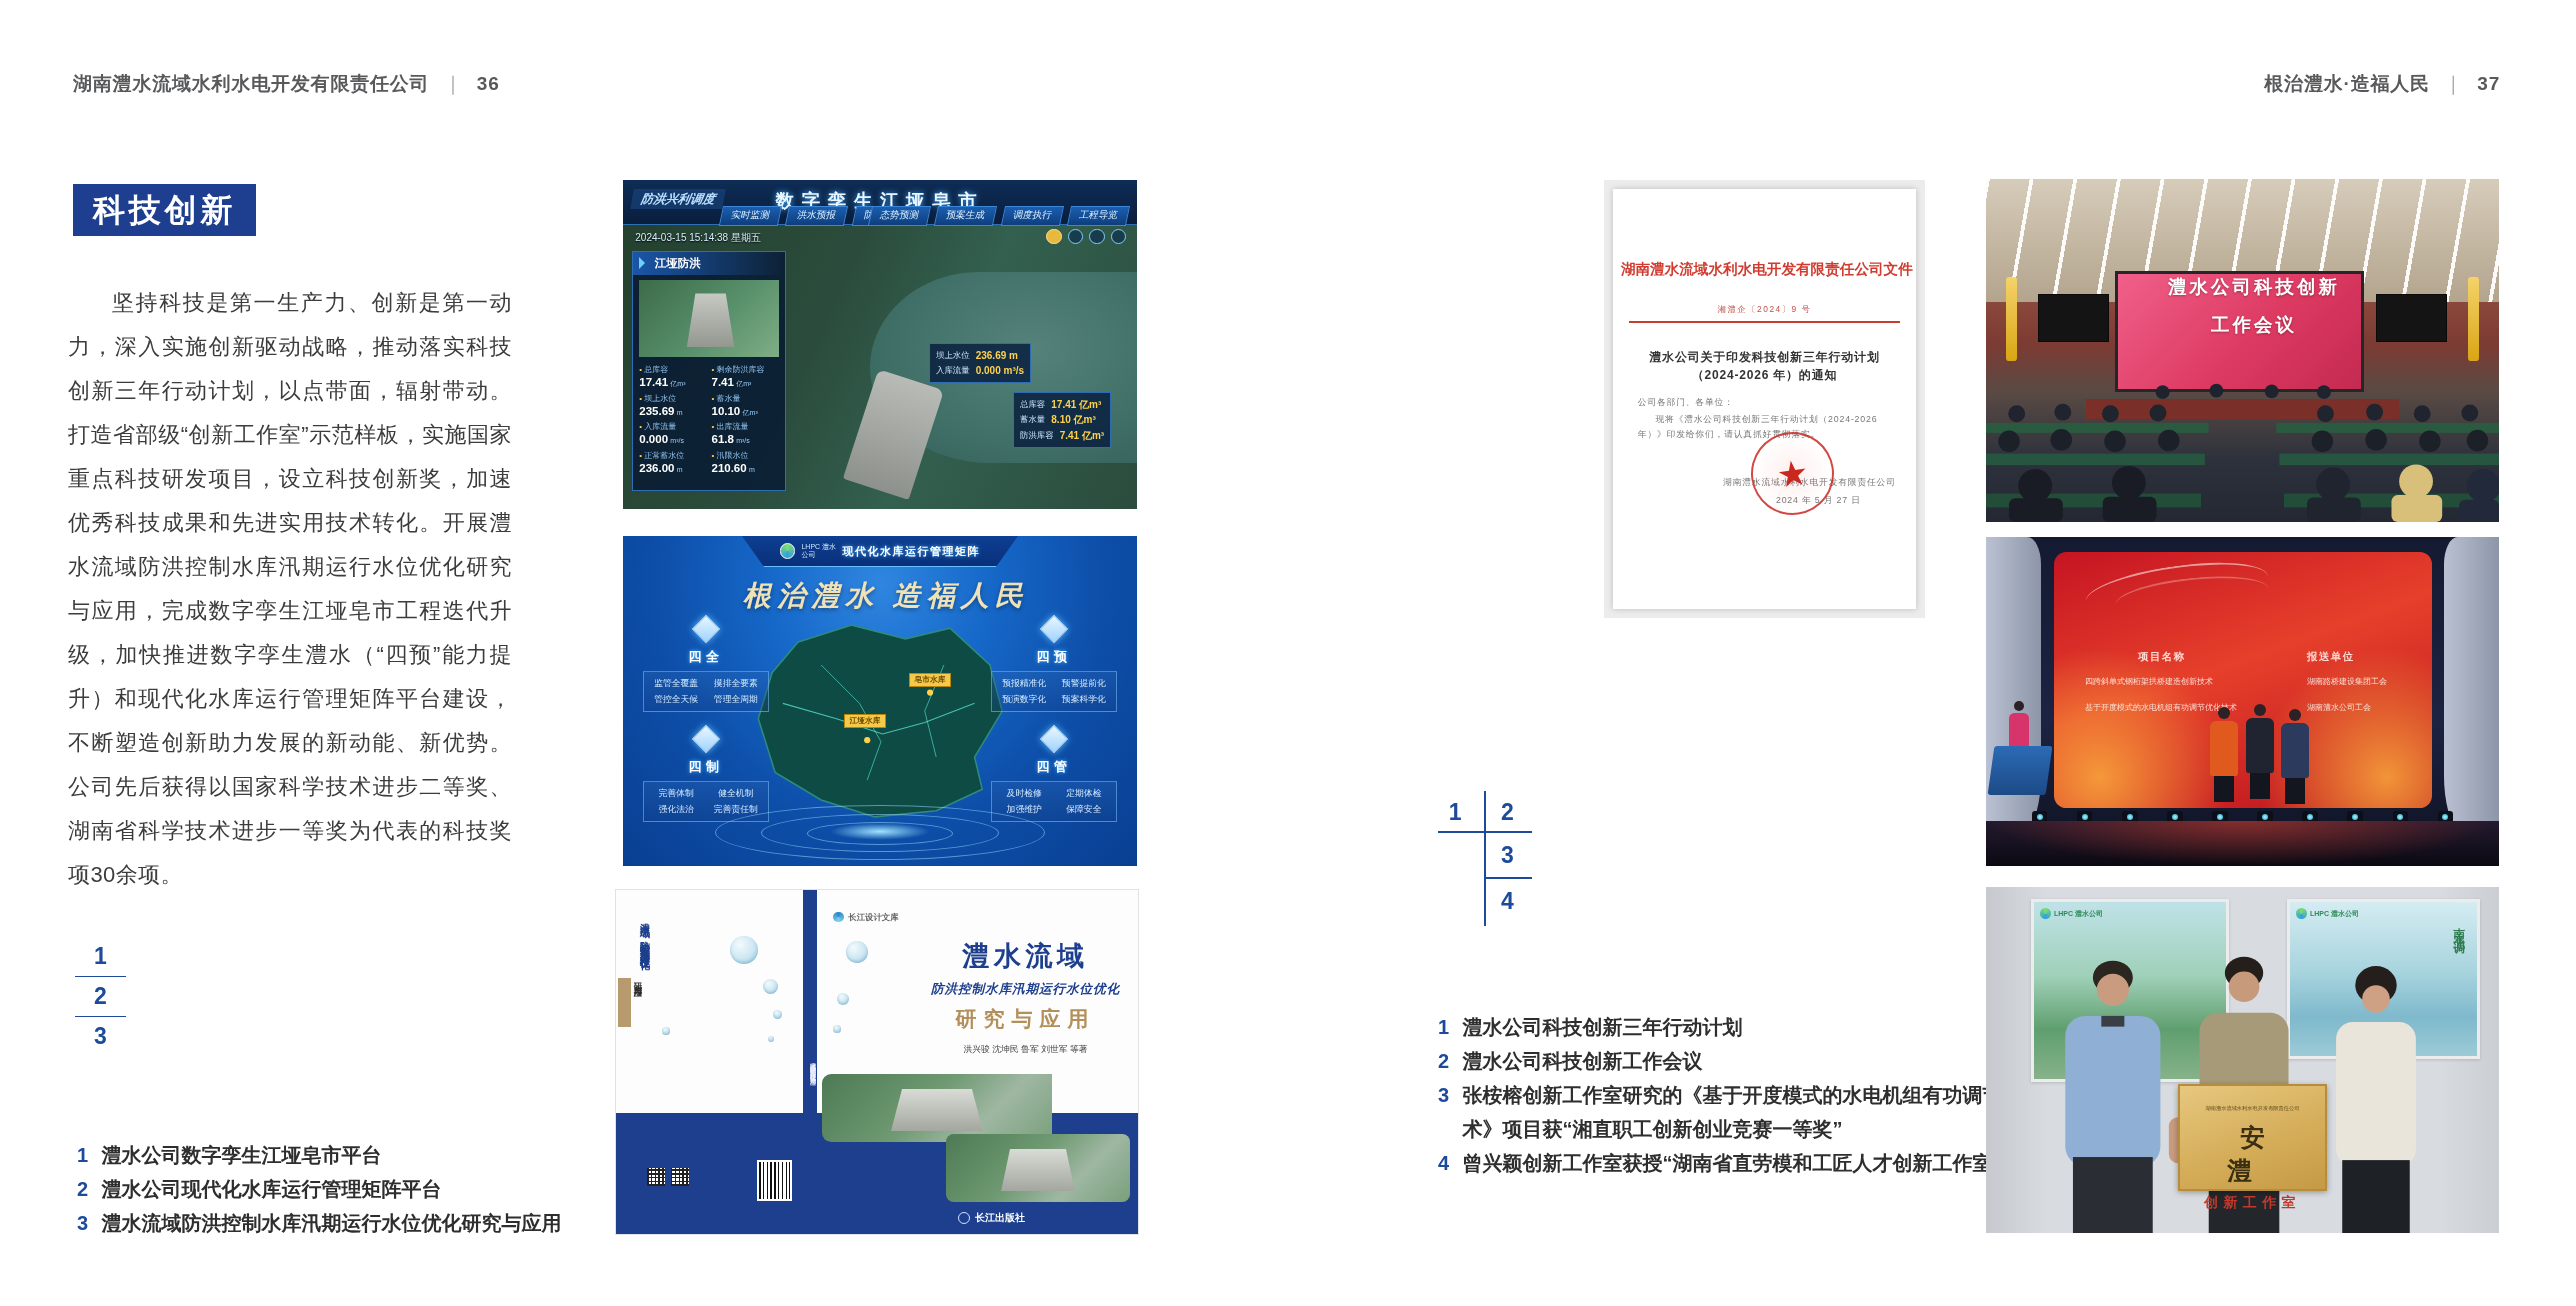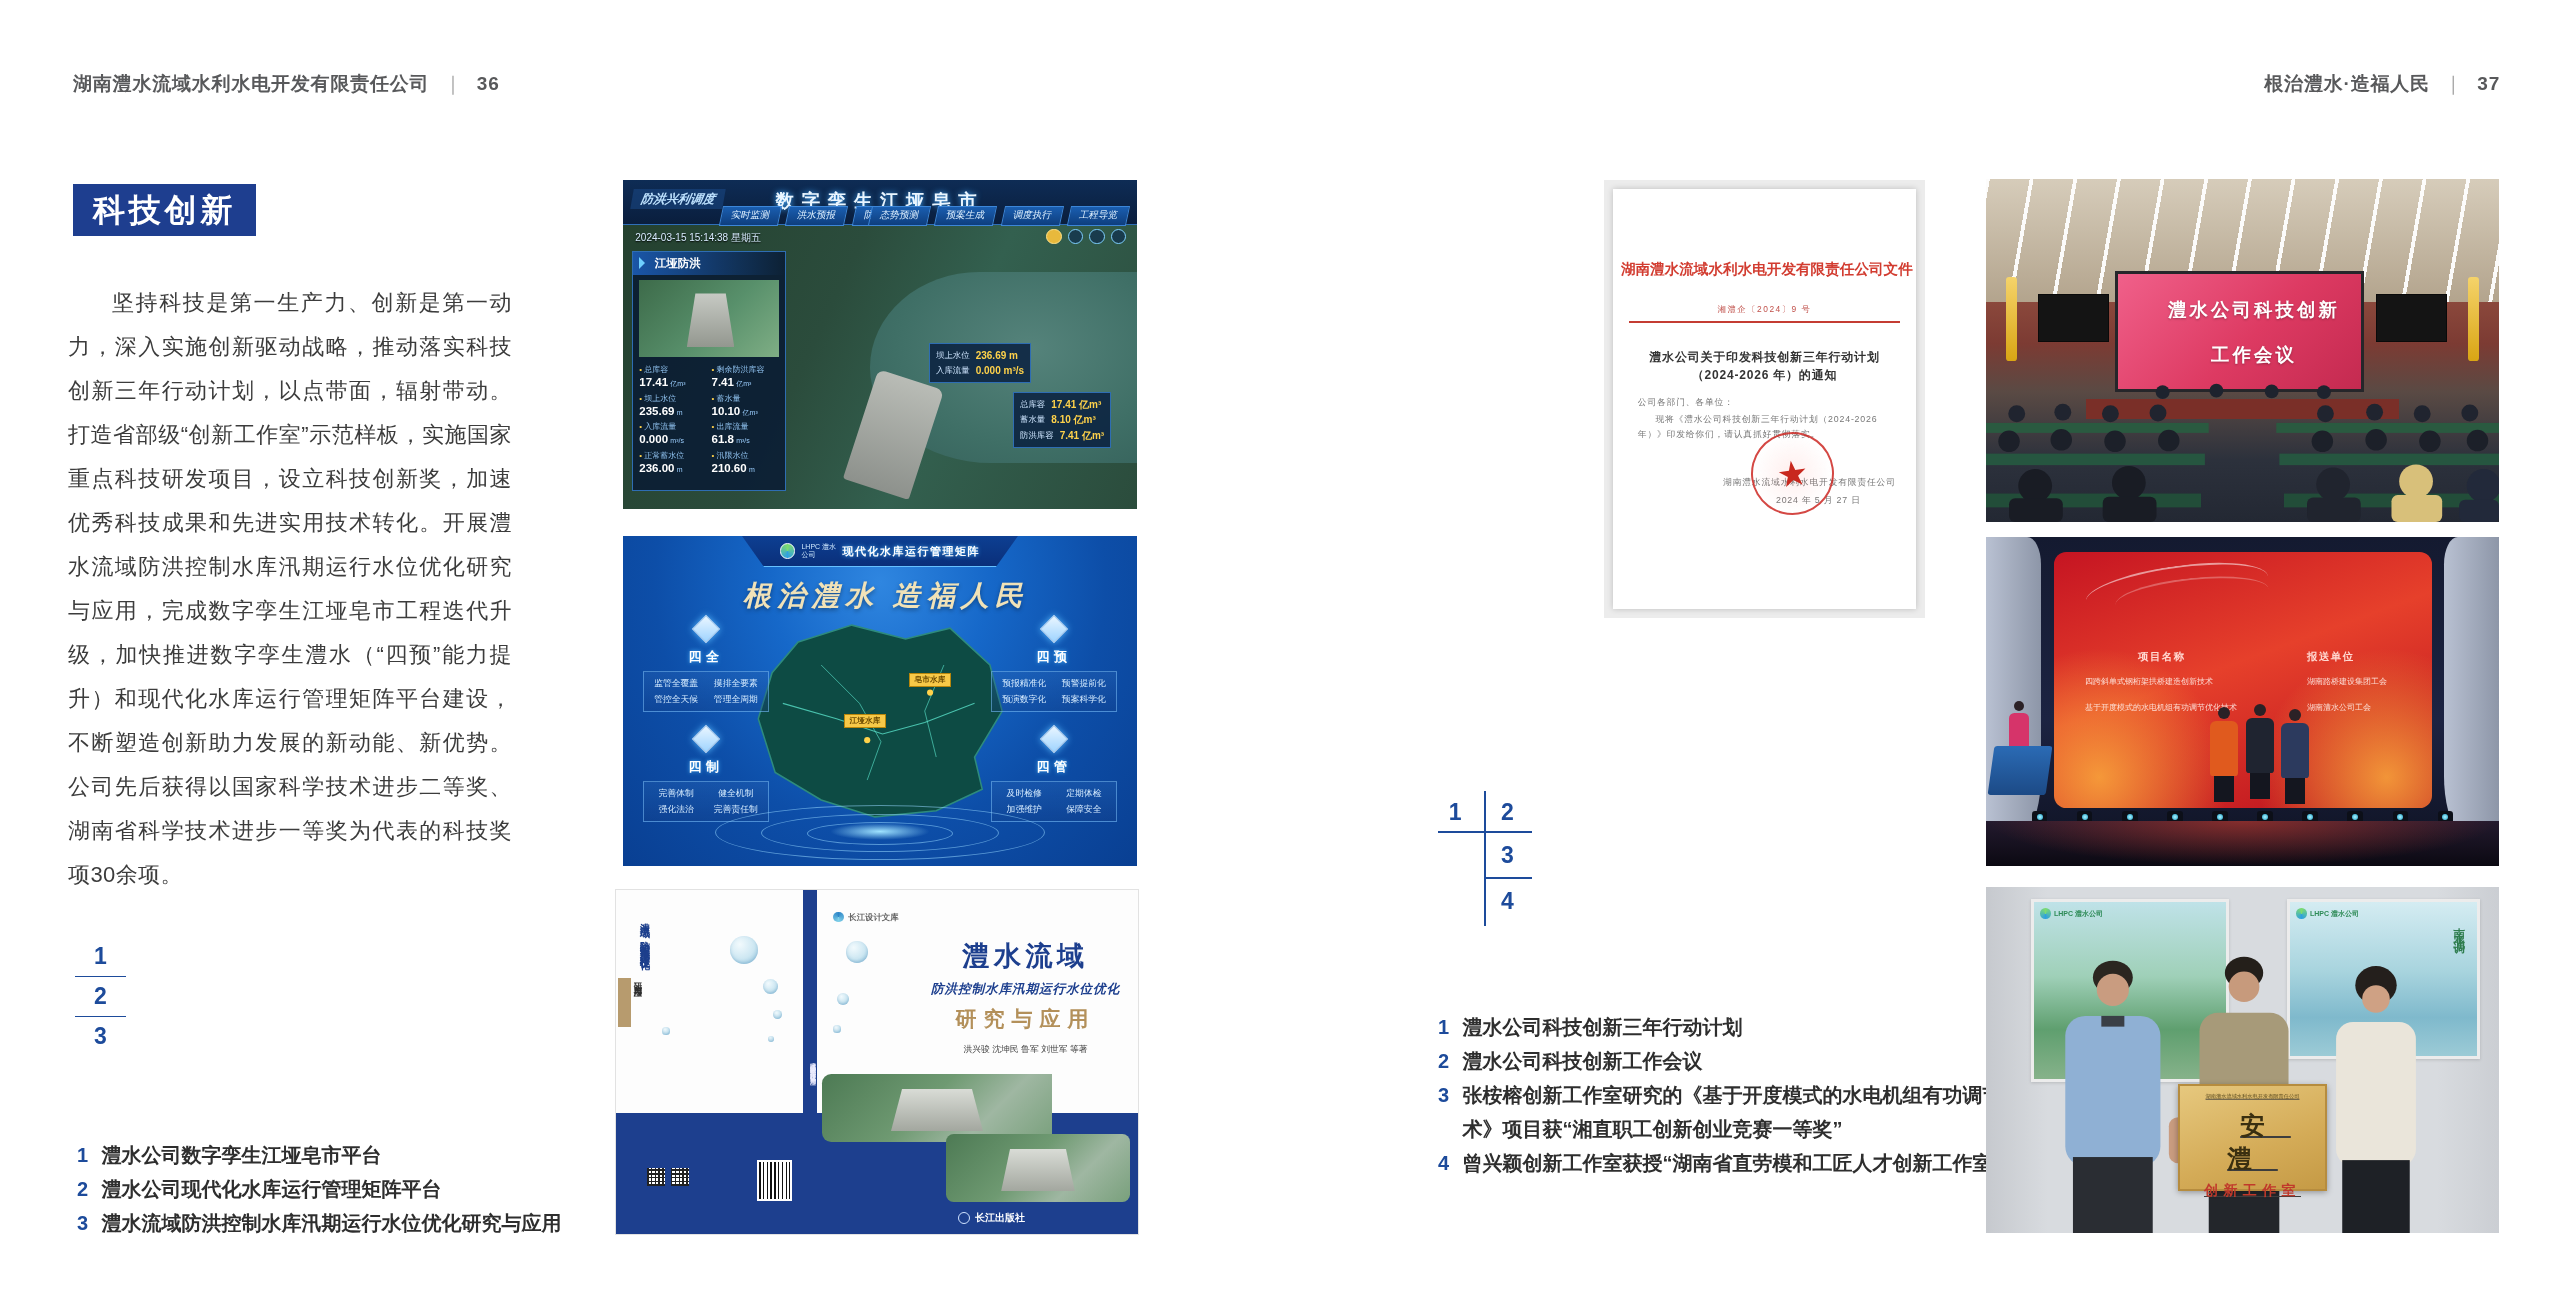--- a/index.html
+++ b/index.html
@@ -134,21 +134,21 @@
             display:flex;align-items:center;justify-content:center;transform:rotate(-8deg);
             background:radial-gradient(circle,rgba(255,120,110,.12),rgba(255,120,110,0) 70%);}
   .doc-seal span{color:#c8281e;font-size:35px;line-height:35px;}
 
   
   .meet{background:linear-gradient(180deg,#cfc5b2 0%,#bdb09a 20%,#8d4a3d 34%,#7c3b33 48%,#5a4a44 62%,#2c313c 82%,#232833 100%);}
   .meet-ceil{top:0;left:0;right:0;height:123px;
              background:repeating-linear-gradient(100deg,rgba(255,255,255,.95) 0 3.8px,rgba(255,255,255,0) 3.8px 43px),
                         linear-gradient(180deg,#d6ccba,#b3a48d);}
   .meet-screen{background:linear-gradient(135deg,#f0608a 0%,#dd3a62 55%,#c42a50 100%);border:3.1px solid #26262a;
-               display:flex;flex-direction:column;align-items:center;justify-content:center;gap:20px;padding-left:29px;}
+               display:flex;flex-direction:column;align-items:center;gap:13px;padding-left:29px;}
   .meet-screen b{color:#fff;font-size:18.4px;letter-spacing:3.1px;font-weight:bold;text-shadow:0 0.8px 2.3px rgba(0,0,0,.3);}
   .meet-tv{background:#141414;border:1.5px solid #0a0a0a;}
   .meet-lamp{background:linear-gradient(180deg,#f5d36a,#d9a514);border-radius:3.1px;}
   .meet-desk{background:#7a2f28;}
 
   
   .award{background:linear-gradient(180deg,#141a30 0%,#1c2342 55%,#0e1120 100%);}
   .aw-side{top:0;bottom:0;width:55px;background:linear-gradient(90deg,#b9c1d2,#8d96a8);}
   .aw-side.l{left:0;border-radius:0 31px 123px 0/0 61px 200px 0;}
   .aw-side.r{right:0;border-radius:31px 0 0 123px/61px 0 0 200px;}
@@ -181,21 +181,21 @@
   .plq{background:linear-gradient(90deg,#c6c9ce 0%,#d8dbdf 12%,#d8dbdf 88%,#cbced3 100%);}
   .plq-poster{border:3.8px solid #ececec;box-shadow:0 0.8px 3.1px rgba(0,0,0,.15);overflow:hidden;position:absolute;}
   .plq-poster.pl{background:linear-gradient(180deg,#bfe2e8 0%,#9fd0b8 42%,#5f9f6f 72%,#86b28a 100%);}
   .plq-poster.pr{background:linear-gradient(180deg,#d4ecf2 0%,#a8d4de 45%,#7fb9cc 75%,#9ccbd6 100%);}
   .plq-logo{position:absolute;left:6.1px;top:6.1px;display:flex;gap:3.1px;align-items:center;
             color:#2e8b57;font-size:7px;font-weight:bold;}
   .plq-logo i{width:10.7px;height:10.7px;border-radius:50%;background:conic-gradient(#7ddc6f,#2fa0e0,#7ddc6f);display:inline-block;}
   .plq-vtxt{position:absolute;writing-mode:vertical-rl;color:#2f7d4f;font-size:11.5px;font-weight:bold;
             letter-spacing:4.6px;font-family:"Liberation Serif","DejaVu Serif",serif;}
   .plq-board{position:absolute;background:linear-gradient(160deg,#e6c87e 0%,#d4ab57 60%,#c59a45 100%);
-             border:2.3px solid #b68c3e;box-shadow:0 2.3px 6.1px rgba(0,0,0,.35);text-align:center;padding-top:6px;text-decoration:underline;}
+             border:2.3px solid #b68c3e;box-shadow:0 2.3px 6.1px rgba(0,0,0,.35);text-align:center;padding-top:18px;}
   .plq-org{color:#5a4a1e;font-size:5.8px;white-space:nowrap;transform:scale(.9);}
   .plq-main{color:#3a2f10;font-size:24.6px;font-weight:bold;letter-spacing:26px;text-indent:26px;
             font-family:"Liberation Serif","DejaVu Serif",serif;margin-top:7.7px;}
   .plq-sub{color:#c0392b;font-size:14px;font-weight:bold;letter-spacing:5.4px;margin-top:7.7px;}
 </style>
 </head>
 <body>
 
 <div class="spread">
 

